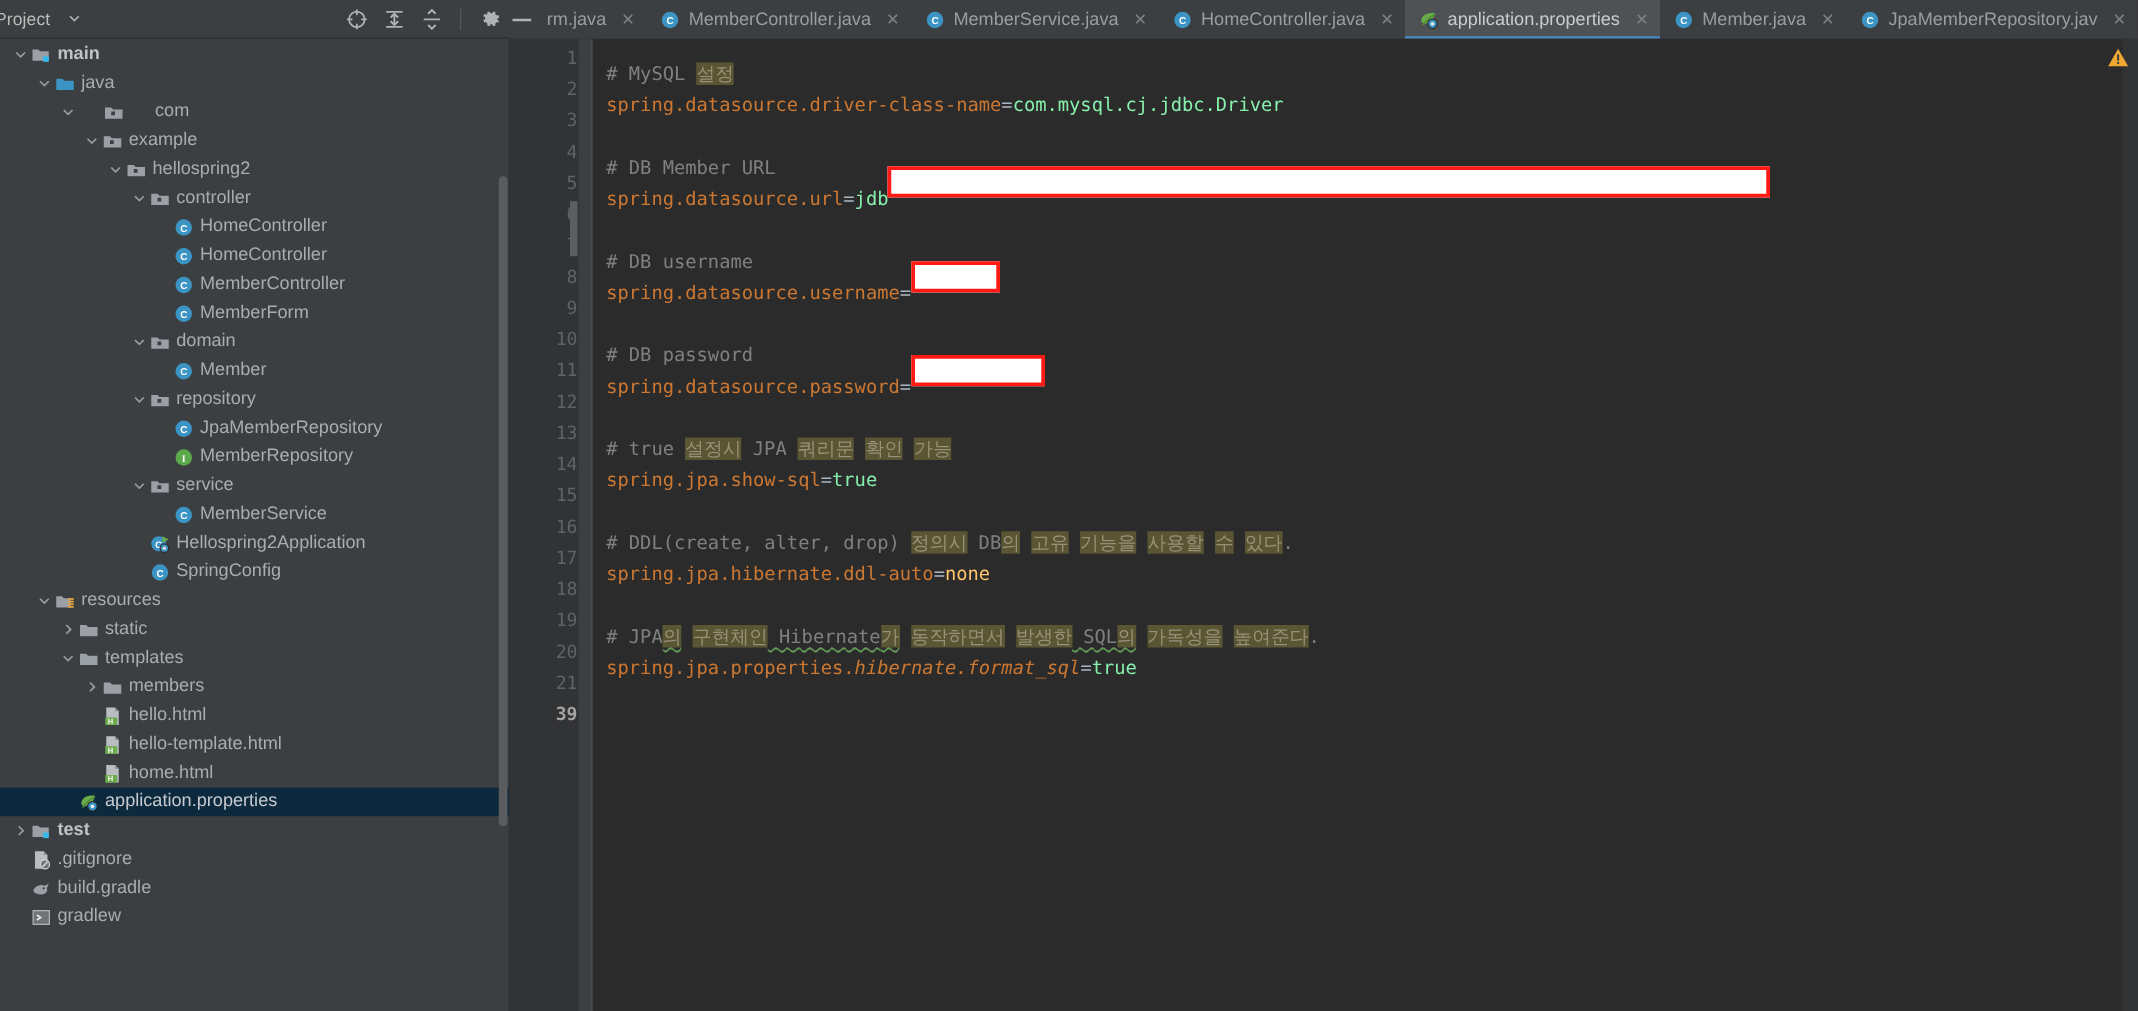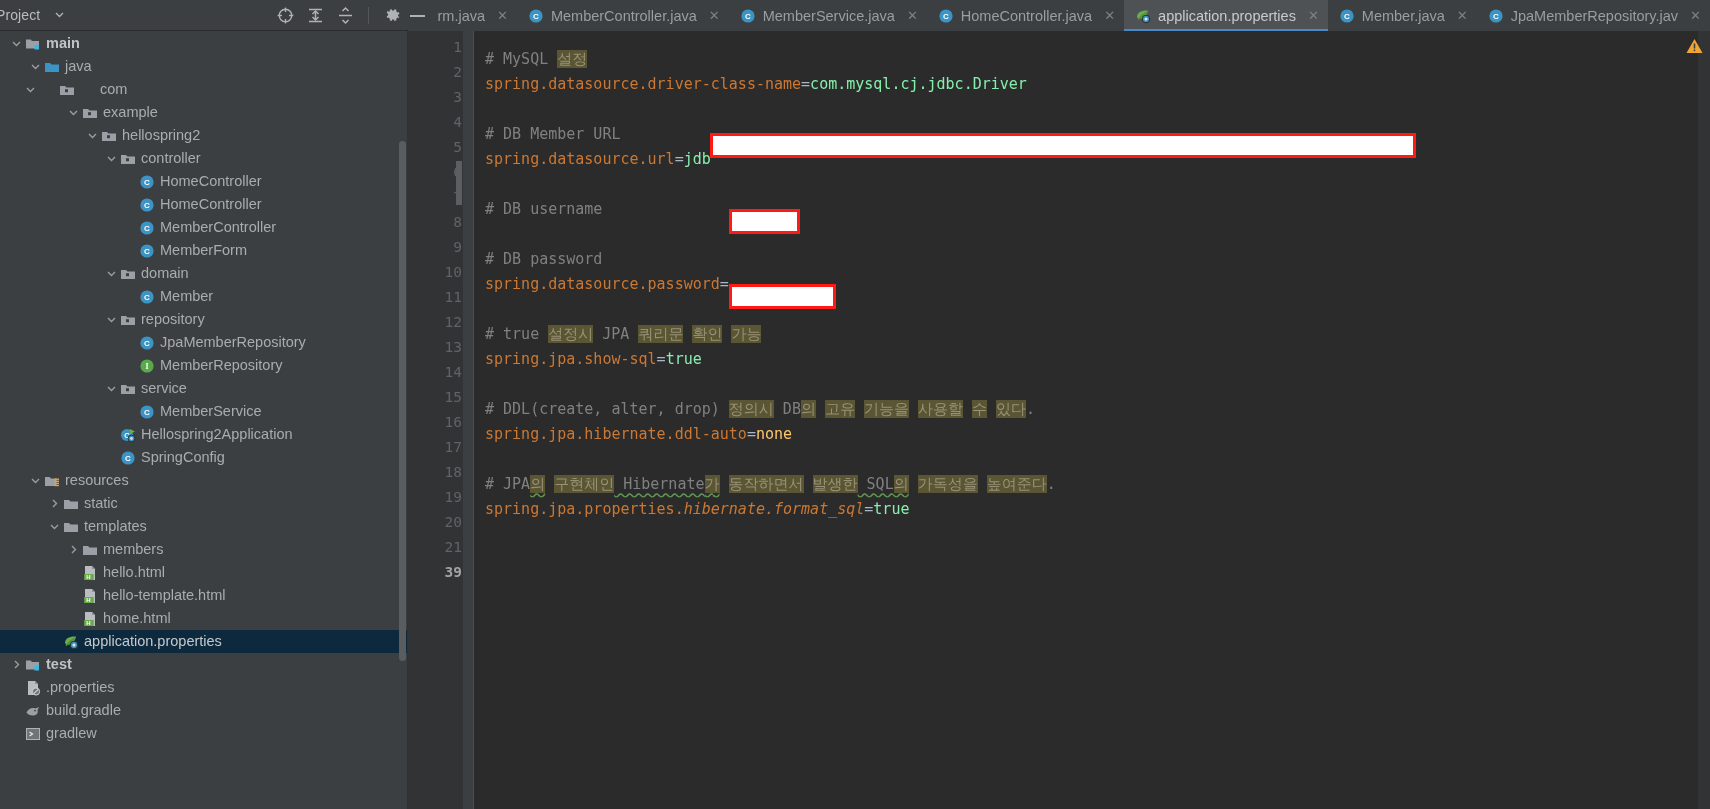--- a/index.html
+++ b/index.html
@@ -251,21 +251,21 @@
                 <path d="M2 4 L5.5 7.5 L9 4" stroke="#9a9da1" stroke-width="1.4" fill="none"></path>
               </svg>
             </span>
             <span class="ico">
               <svg width="16" height="16" viewBox="0 0 16 16">
                 <path d="M1 4 L1 13 L15 13 L15 5.5 L7.5 5.5 L6 4 Z" fill="#3c94c4"></path>
               </svg>
             </span>
             <span class="lbl">java</span>
           </div>
-          <div class="row" style="padding-left: 22px; gap: 20px;">
+          <div class="row" style="padding-left: 46px; gap: 20px;">
             <span class="arrow">
               <svg width="11" height="11" viewBox="0 0 11 11">
                 <path d="M2 4 L5.5 7.5 L9 4" stroke="#9a9da1" stroke-width="1.4" fill="none"></path>
               </svg>
             </span>
             <span class="ico">
               <svg width="16" height="16" viewBox="0 0 16 16">
                 <path d="M1 4 L1 13 L15 13 L15 5.5 L7.5 5.5 L6 4 Z" fill="#9aa0a6"></path>
                 <rect x="6" y="7.2" width="3" height="3" fill="#3c3f41"></rect>
               </svg>
@@ -580,21 +580,21 @@
           <div class="row" style="padding-left: 8px;">
             <span class="arrow empty"></span>
             <span class="ico">
               <svg width="16" height="16" viewBox="0 0 16 16">
                 <path d="M3 1 L10 1 L13 4 L13 15 L3 15 Z" fill="#b9bcc0"></path>
                 <path d="M10 1 L13 4 L10 4 Z" fill="#8d9196"></path>
                 <circle cx="11" cy="11.5" r="3.6" fill="#6f7479" stroke="#d0d3d6" stroke-width="1"></circle>
                 <line x1="8.8" y1="13.7" x2="13.2" y2="9.3" stroke="#d0d3d6" stroke-width="1.2"></line>
               </svg>
             </span>
-            <span class="lbl">.properties</span>
+            <span class="lbl">.gitignore</span>
           </div>
           <div class="row" style="padding-left: 8px;">
             <span class="arrow empty"></span>
             <span class="ico">
               <svg width="16" height="16" viewBox="0 0 16 16">
                 <path d="M1.5 9.5 C3 6, 7 4, 10.5 5.5 L14 4 L12.5 7.5 C13.5 10, 11.5 12.5, 8 12.5 C5 12.5, 2.5 11.5, 1.5 9.5 Z" fill="#9aa0a6"></path>
                 <circle cx="10" cy="7.6" r="0.9" fill="#3c3f41"></circle>
               </svg>
             </span>
             <span class="lbl">build.gradle</span>
@@ -655,20 +655,21 @@
         <div class="cline">&nbsp;</div>
 
         <div class="cline"><span class="c-com"># DB Member URL</span></div>
 
         <div class="cline"><span class="c-key">spring.datasource.url</span><span class="c-eq">=</span><span class="c-val">jdb</span></div>
 
         <div class="cline">&nbsp;</div>
 
         <div class="cline"><span class="c-com"># DB username</span></div>
 
+        <div class="cline"><span class="c-key">spring.datasource.username</span><span class="c-eq">=</span></div>
 
         <div class="cline">&nbsp;</div>
 
         <div class="cline"><span class="c-com"># DB password</span></div>
 
         <div class="cline"><span class="c-key">spring.datasource.password</span><span class="c-eq">=</span></div>
 
         <div class="cline">&nbsp;</div>
 
         <div class="cline"><span class="c-com"># true </span><span class="hl-ko">설정시</span><span class="c-com"> JPA </span><span class="hl-ko">쿼리문</span><span class="c-com"> </span><span class="hl-ko">확인</span><span class="c-com"> </span><span class="hl-ko">가능</span></div>

